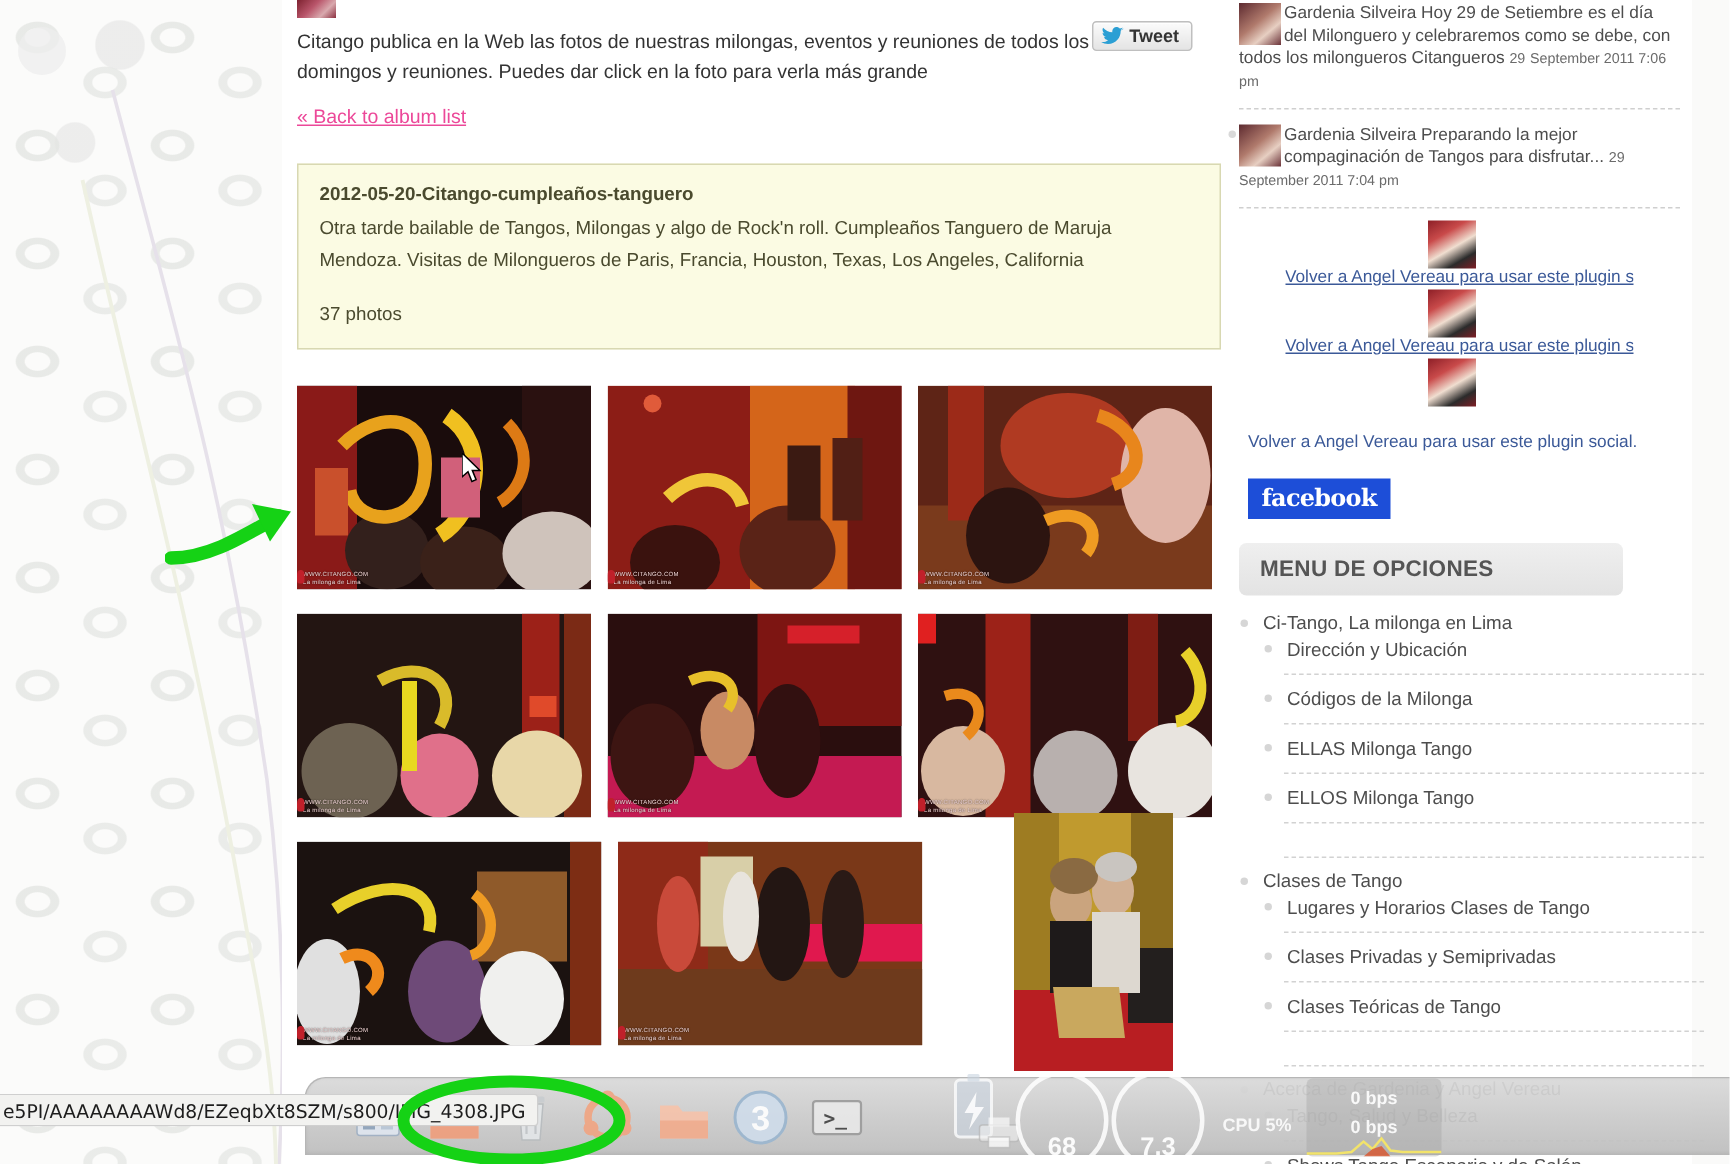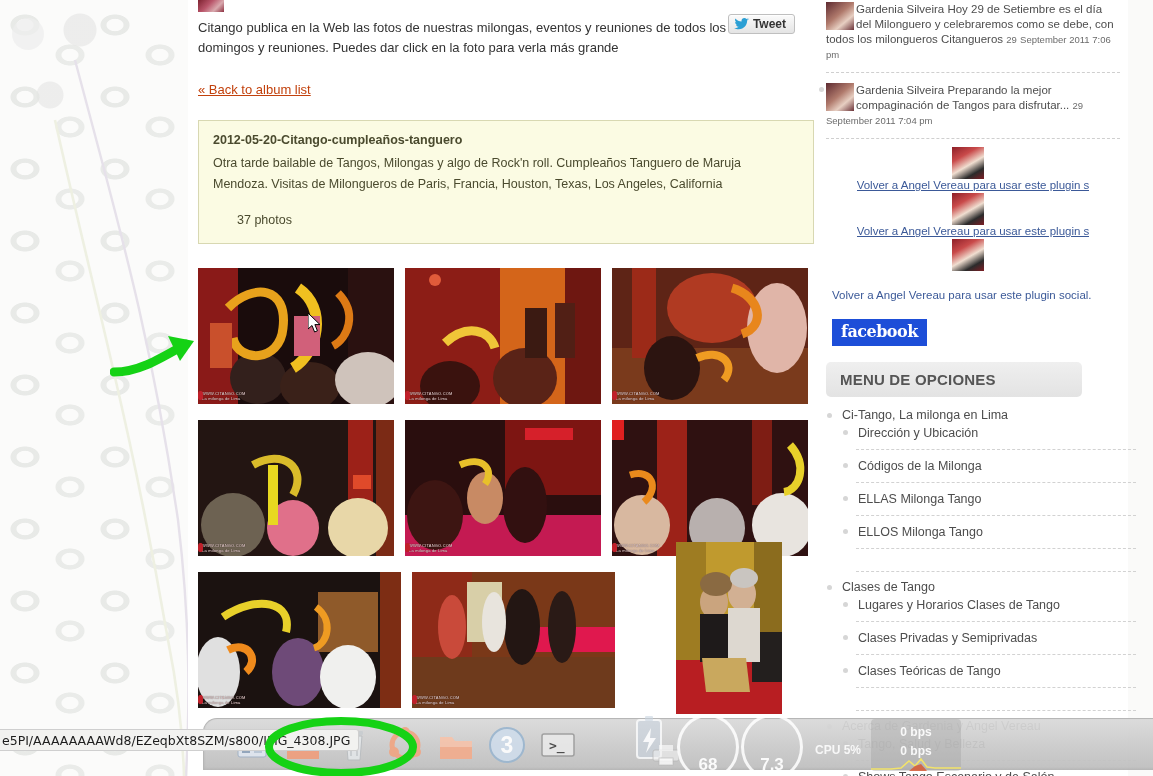--- a/index.html
+++ b/index.html
@@ -49,34 +49,34 @@
     display:inline-flex; align-items:center; gap:4px;
     padding:2px 8px 2px 5px;
     font-size:12px; color:#333; font-weight:bold;
     background:linear-gradient(#fbfbfb,#e4e4e4);
     border:1px solid #bfbfbf; border-radius:3px;
     box-shadow:0 1px 0 rgba(255,255,255,.8) inset;
   }
   .bird { width:15px; height:12px; display:inline-block; }
 
   .back-link {
-    display:inline-block; margin:24px 0 0 0;
-    font-size:13px; color:#c2410c; text-decoration:underline;
+    display:inline-block; margin:12px 0 0 0;
+    font-size:13px; color:#ec4899; text-decoration:underline;
   }
 
   .album-box {
     margin:22px 0 0 0;
     background:#fbfbe3;
     border:1px solid #d8d8b2;
     padding:12px 14px 16px 14px;
     width:616px;
   }
   .album-title { font-size:12.5px; font-weight:bold; color:#4a4a2e; }
   .album-desc { font-size:12.5px; color:#4a4a2e; line-height:21px; margin-top:6px; max-width:570px; }
-  .album-count { font-size:12.5px; color:#4a4a2e; margin-top:18px;margin-left:24px; }
+  .album-count { font-size:12.5px; color:#4a4a2e; margin-top:18px; }
 
   
   #photo-grid { margin-top:24px; position:relative; }
   .photo-row { display:flex; gap:11px; margin-bottom:16px; }
   .thumb {
     width:203px; height:136px; display:block; position:relative;
     border:0; overflow:hidden;
   }
   .wm {
     position:absolute; left:4px; bottom:3px;

